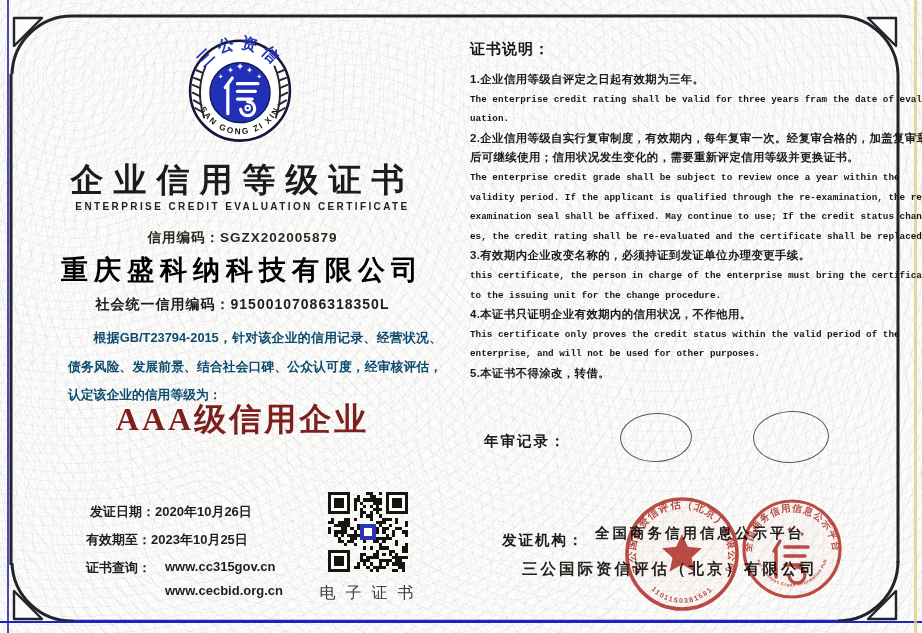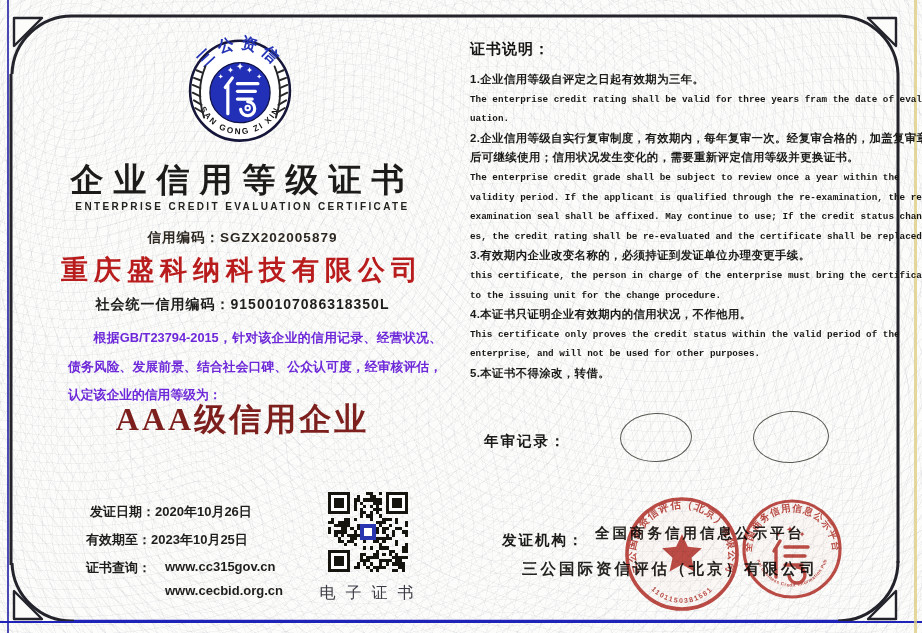--- a/index.html
+++ b/index.html
@@ -21,25 +21,25 @@
   #frame{position:absolute;left:0;top:0;pointer-events:none;}
   
   .logo-wrap{left:176px;top:24px;width:128px;height:136px;}
   .title{left:50px;top:158px;width:385px;text-align:center;font-size:33px;font-weight:bold;
          letter-spacing:10px;color:#1c1b19;white-space:nowrap;}
   .subtitle{left:50px;top:201px;width:385px;text-align:center;font-size:10px;font-weight:bold;
             letter-spacing:2.4px;color:#23221f;white-space:nowrap;}
   .credit-code{left:50px;top:229px;width:385px;text-align:center;font-size:13.5px;font-weight:bold;
                letter-spacing:1px;color:#2c2620;}
   .company{left:50px;top:252px;width:385px;text-align:center;font-size:27px;font-weight:bold;
-           letter-spacing:6px;color:#b91c1c;white-space:nowrap;}
+           letter-spacing:6px;color:#000000;white-space:nowrap;}
   .uscc{left:50px;top:296px;width:385px;text-align:center;font-size:14px;font-weight:bold;
         letter-spacing:1px;color:#1f1e1c;}
   .statement{left:68px;top:324px;width:374px;font-size:12.8px;font-weight:bold;line-height:28.5px;
-             text-align:justify;text-indent:2em;color:#6d28d9;}
+             text-align:justify;text-indent:2em;color:#0c4a6e;}
   .rating{left:50px;top:398px;width:385px;text-align:center;font-size:32px;font-weight:bold;
           letter-spacing:3px;color:#7c1f1d;font-family:"Liberation Serif",serif;white-space:nowrap;}
   .field-row{font-size:13px;font-weight:bold;color:#1f1e1c;white-space:nowrap;}
   .row-issue{left:90px;top:503px;}
   .row-valid{left:86px;top:531px;}
   .row-query{left:86px;top:559px;}
   .query-urls{display:inline-block;vertical-align:top;}
   .query-urls div{margin-bottom:9px;}
   .qr-wrap{left:328px;top:492px;width:80px;height:80px;}
   .qr-label{left:318px;top:583px;width:100px;text-align:center;font-size:16px;letter-spacing:3px;

